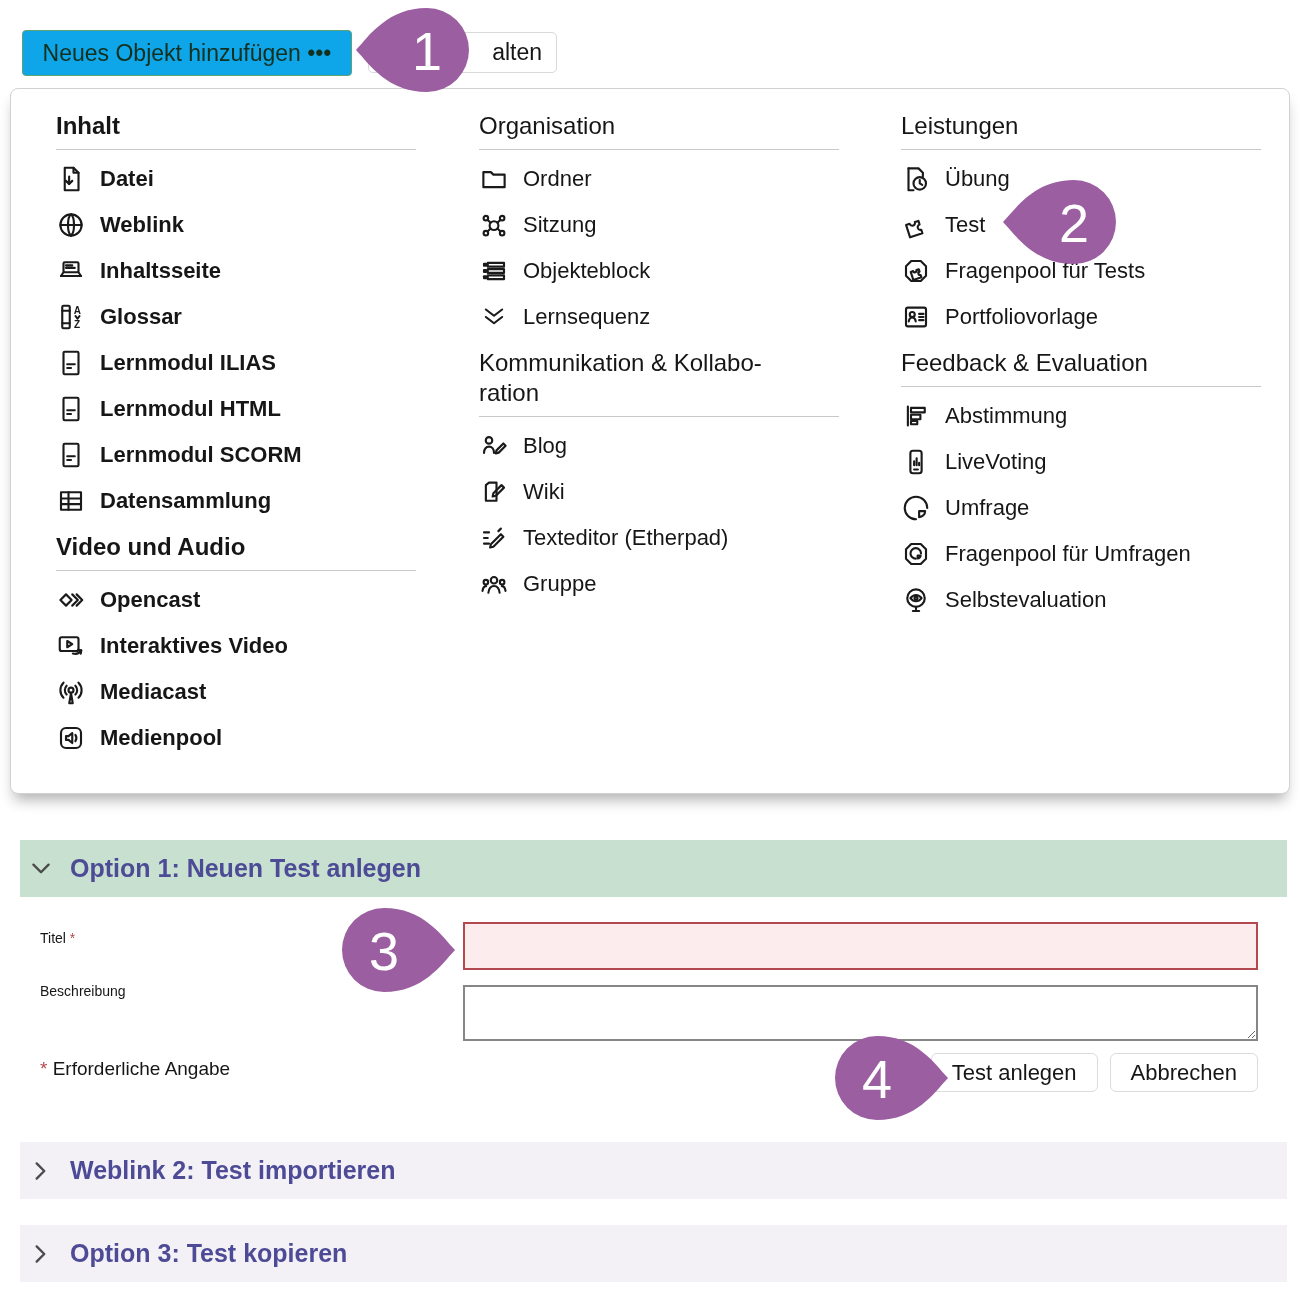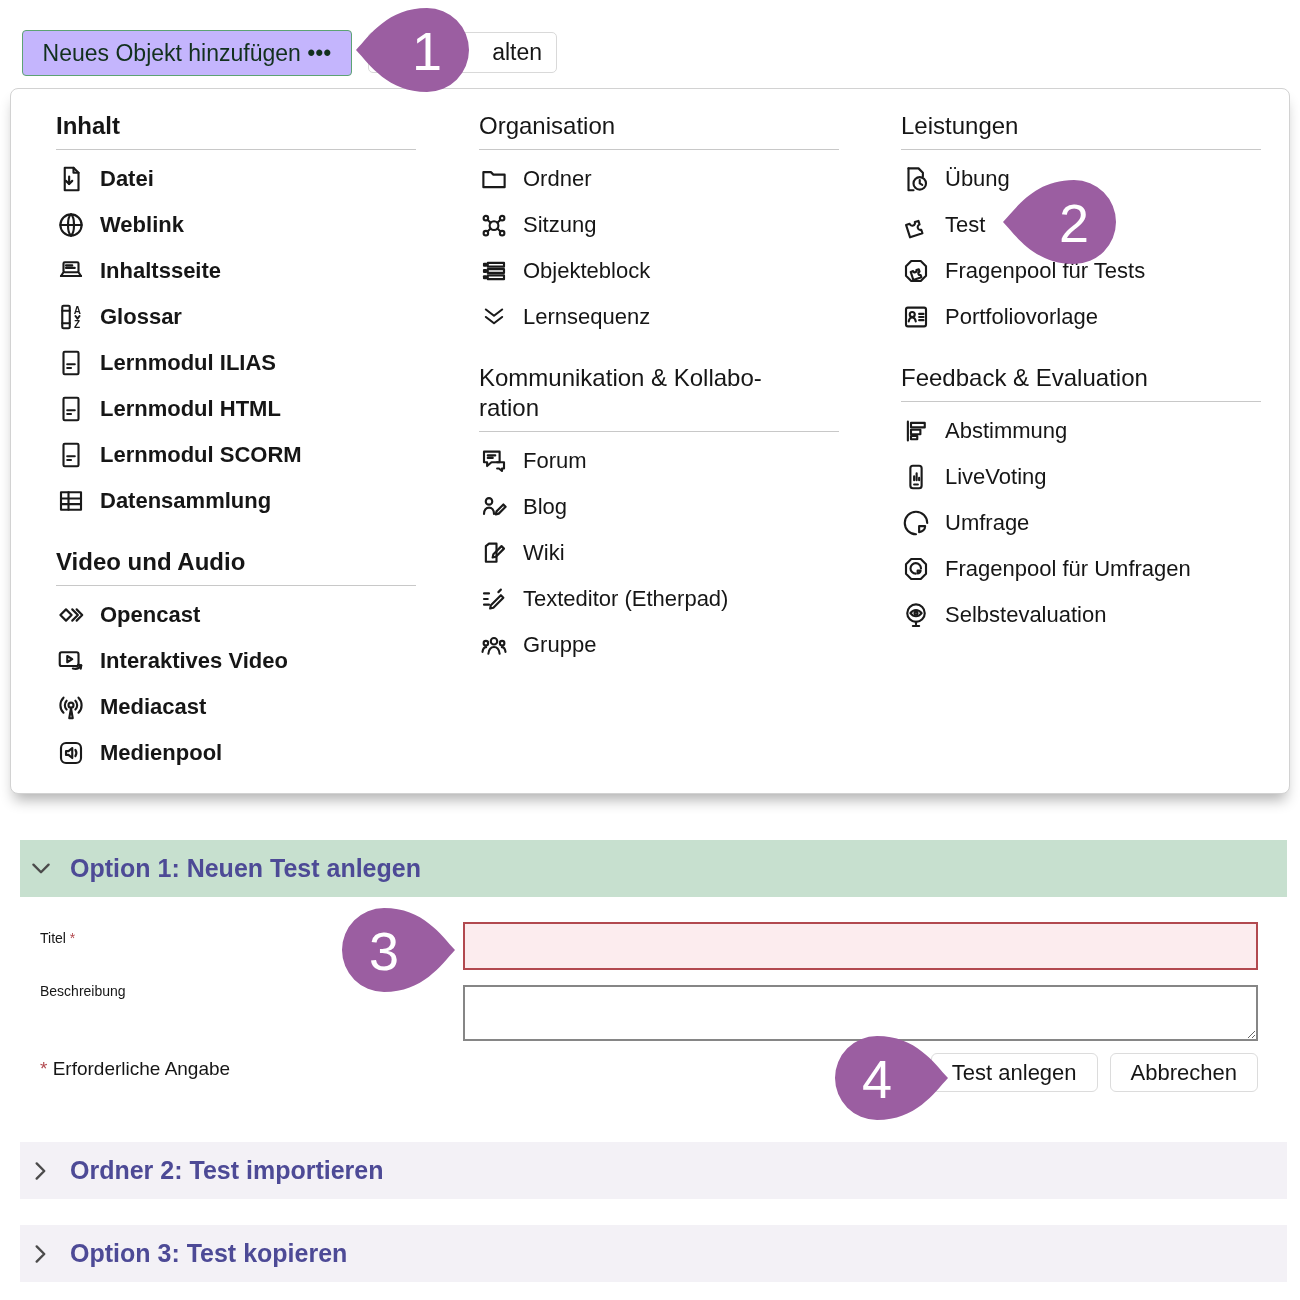--- a/index.html
+++ b/index.html
@@ -1,27 +1,27 @@
 <!DOCTYPE html>
 <html><head>
 <meta charset="utf-8">
 <style>
   html,body{margin:0;padding:0;background:#fff;}
   body{width:1300px;height:1300px;position:relative;font-family:"Liberation Sans",sans-serif;color:#161616;overflow:hidden;}
 
   
-  .btn-add{position:absolute;left:22px;top:30px;width:328px;height:44px;background:#c4b5fd;border:1px solid #5da374;border-radius:4px;display:flex;align-items:center;justify-content:center;font-size:23px;color:#12301d;cursor:pointer;}
+  .btn-add{position:absolute;left:22px;top:30px;width:328px;height:44px;background:#0ea5e9;border:1px solid #5da374;border-radius:4px;display:flex;align-items:center;justify-content:center;font-size:23px;color:#12301d;cursor:pointer;}
   .btn-partial{position:absolute;left:368px;top:32px;width:189px;height:41px;background:#fff;border:1px solid #d9d9d9;border-radius:5px;display:flex;align-items:center;justify-content:flex-end;padding-right:14px;box-sizing:border-box;font-size:23px;cursor:pointer;}
 
   
   .panel{position:absolute;left:10px;top:88px;width:1280px;height:706px;background:#fff;border:1px solid #d2d2d2;border-radius:8px;box-shadow:0 10px 14px -4px rgba(0,0,0,.30);box-sizing:border-box;}
   .col{position:absolute;top:10px;width:360px;}
   .col-1{left:45px;font-weight:bold;} .col-2{left:468px;} .col-3{left:890px;}
   .sec-title{font-size:24px;line-height:30px;margin-top:12px;padding-bottom:8px;border-bottom:1px solid #c8c8c8;margin-bottom:6px;white-space:pre-line;}
-  .sec + .sec .sec-title{margin-top:23px;}
+  .sec + .sec .sec-title{margin-top:8px;}
   .mi{display:flex;align-items:center;gap:14px;height:46px;cursor:pointer;}
   .mi .lbl{font-size:22px;}
   .ic{width:30px;height:30px;flex:none;stroke:#1a1a1a;fill:none;stroke-width:1.7;stroke-linecap:round;stroke-linejoin:round;}
 
   
   .band{position:absolute;left:20px;width:1267px;height:57px;display:flex;align-items:center;gap:16px;padding-left:8px;box-sizing:border-box;cursor:pointer;}
   .band-title{font-size:25px;font-weight:bold;color:#4d4a96;}
   .band1{top:840px;background:#c7e0cf;}
   .band2{top:1142px;background:#f3f1f6;}
   .band3{top:1225px;background:#f3f1f6;}
@@ -308,26 +308,20 @@
       <div class="mi">
           <svg class="ic">
             <use href="#sym-sequence"></use>
           </svg>
           <span class="lbl">Lernsequenz</span>
         </div>
     </div>
     <div class="sec">
       <div class="sec-title">Kommunikation &amp; Kollabo-
 ration</div>
-      <div class="mi">
-          <svg class="ic">
-            <use href="#sym-forum"></use>
-          </svg>
-          <span class="lbl">Forum</span>
-        </div>
       <div class="mi">
           <svg class="ic">
             <use href="#sym-blog"></use>
           </svg>
           <span class="lbl">Blog</span>
         </div>
       <div class="mi">
           <svg class="ic">
             <use href="#sym-wiki"></use>
           </svg>
@@ -426,21 +420,21 @@
 <div class="footnote"><span class="req">*</span> <span>Erforderliche Angabe</span></div>
 <div class="btn-row">
   <button class="btn">Test anlegen</button>
   <button class="btn">Abbrechen</button>
 </div>
 
 <div class="band band2">
   <svg class="chev" viewBox="0 0 24 24">
       <path d="M8 5l7 7-7 7"></path>
     </svg>
-  <span class="band-title">Ordner 2: Test importieren</span>
+  <span class="band-title">Weblink 2: Test importieren</span>
 </div>
 <div class="band band3">
   <svg class="chev" viewBox="0 0 24 24">
       <path d="M8 5l7 7-7 7"></path>
     </svg>
   <span class="band-title">Option 3: Test kopieren</span>
 </div>
 
 <svg class="pin" style="left:354px;top:5px;" viewBox="0 0 120 90">
   <path d="M2 45 C 16 30 34 3 73 3 A 42 42 0 1 1 73 87 C 34 87 16 60 2 45 Z"></path>

